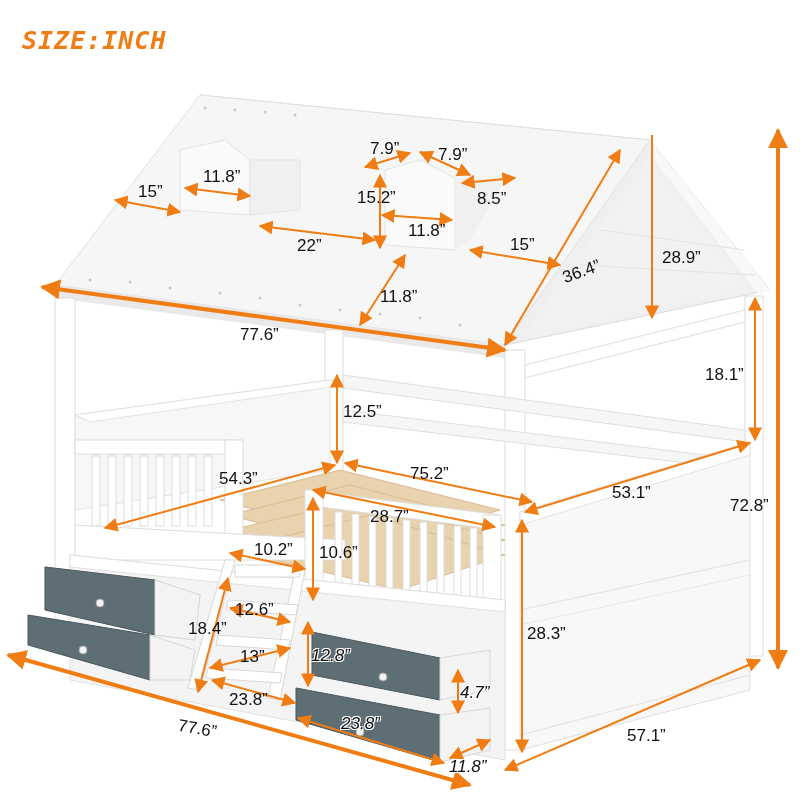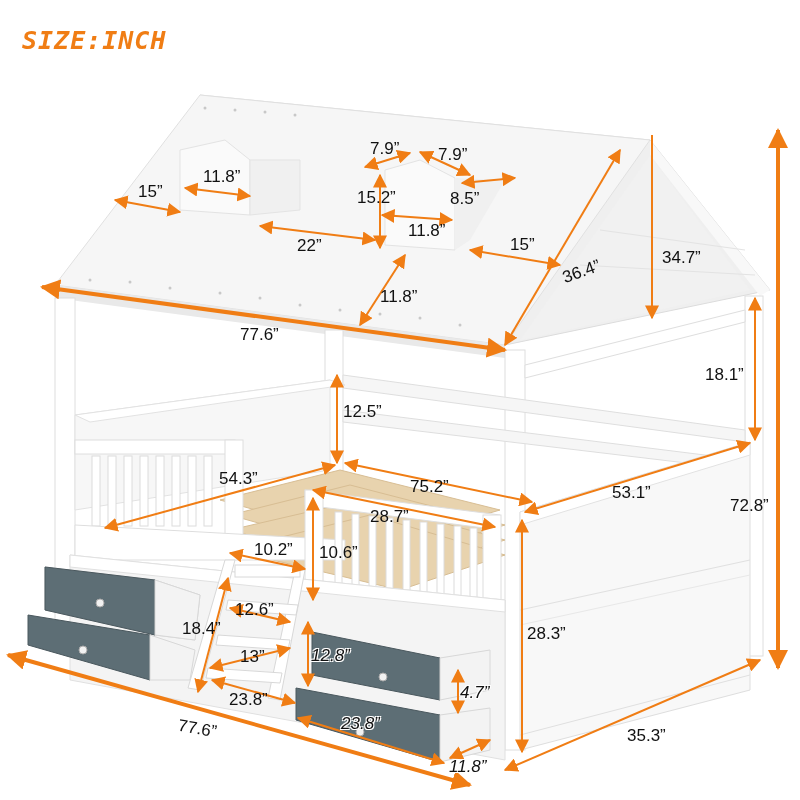--- a/index.html
+++ b/index.html
@@ -210,40 +210,40 @@
 
   <div class="title" style="color:#F07D14">SIZE:INCH</div>
 
   
   <div class="dim" style="left:138px;top:183px">15”</div>
   <div class="dim" style="left:203px;top:168px">11.8”</div>
   <div class="dim" style="left:297px;top:237px">22”</div>
   <div class="dim" style="left:370px;top:140px">7.9”</div>
   <div class="dim" style="left:438px;top:146px">7.9”</div>
   <div class="dim" style="left:357px;top:189px">15.2”</div>
-  <div class="dim" style="left:450px;top:190px">8.5”</div>
+  <div class="dim" style="left:477px;top:190px">8.5”</div>
   <div class="dim" style="left:408px;top:222px">11.8”</div>
   <div class="dim" style="left:510px;top:236px">15”</div>
   <div class="dim" style="left:562px;top:263px;transform:rotate(-20deg)">36.4”</div>
-  <div class="dim" style="left:662px;top:249px">34.7”</div>
+  <div class="dim" style="left:662px;top:249px">28.9”</div>
   <div class="dim" style="left:380px;top:288px">11.8”</div>
   <div class="dim" style="left:240px;top:326px">77.6”</div>
   <div class="dim" style="left:705px;top:366px">18.1”</div>
   <div class="dim" style="left:343px;top:403px">12.5”</div>
   <div class="dim" style="left:219px;top:470px">54.3”</div>
-  <div class="dim" style="left:410px;top:478px">75.2”</div>
+  <div class="dim" style="left:410px;top:465px">75.2”</div>
   <div class="dim" style="left:612px;top:484px">53.1”</div>
   <div class="dim" style="left:730px;top:497px">72.8”</div>
   <div class="dim" style="left:370px;top:508px">28.7”</div>
   <div class="dim" style="left:254px;top:541px">10.2”</div>
   <div class="dim" style="left:319px;top:544px">10.6”</div>
   <div class="dim" style="left:235px;top:601px">12.6”</div>
-  <div class="dim" style="left:182px;top:620px">18.4”</div>
+  <div class="dim" style="left:188px;top:620px">18.4”</div>
   <div class="dim" style="left:527px;top:625px">28.3”</div>
   <div class="dim outlined" style="left:311px;top:647px">12.8”</div>
   <div class="dim" style="left:240px;top:648px">13”</div>
   <div class="dim outlined" style="left:460px;top:684px">4.7”</div>
   <div class="dim" style="left:229px;top:691px">23.8”</div>
   <div class="dim outlined" style="left:341px;top:715px">23.8”</div>
   <div class="dim" style="left:178px;top:720px;transform:rotate(10deg)">77.6”</div>
-  <div class="dim" style="left:627px;top:727px">35.3”</div>
+  <div class="dim" style="left:627px;top:727px">57.1”</div>
   <div class="dim outlined" style="left:449px;top:758px">11.8”</div>
 </div>
 
 </body></html>

